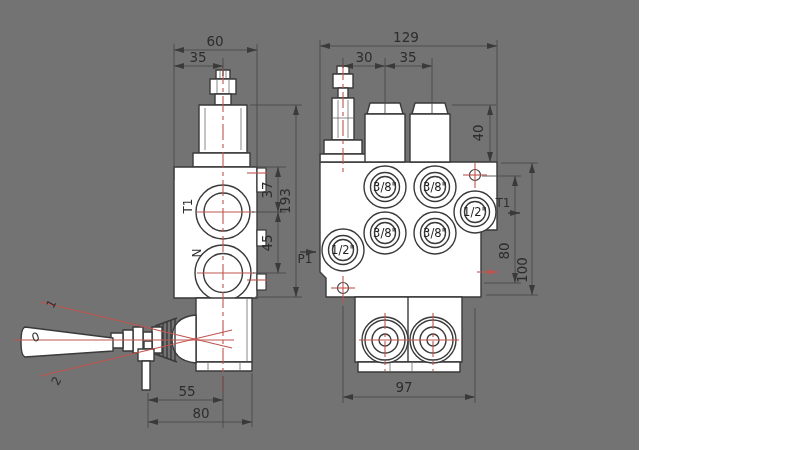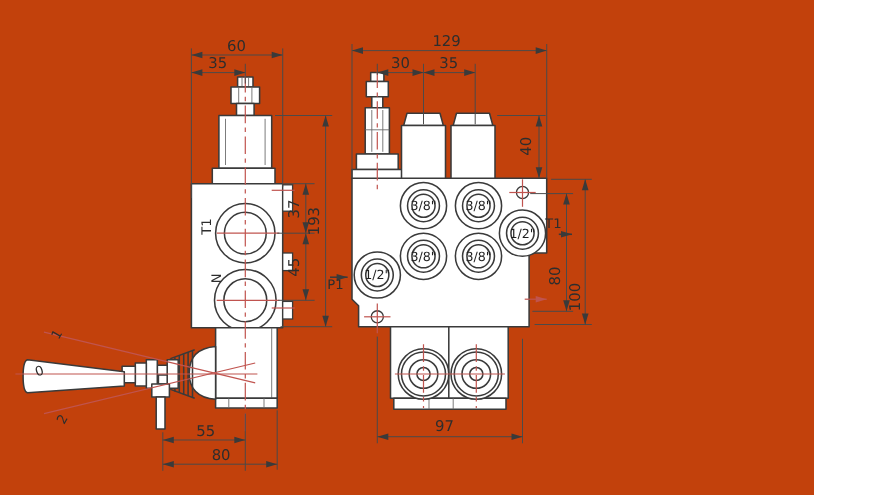--- a/index.html
+++ b/index.html
@@ -1,16 +1,16 @@
 <!DOCTYPE html>
 <html><head>
 <meta charset="utf-8">
 <style>
   html,body{margin:0;padding:0;background:#fff;}
-  #stage{position:relative;width:740px;height:450px;background:#c2410c;overflow:hidden;}
+  #stage{position:relative;width:639px;height:450px;background:#737373;overflow:hidden;}
   svg{display:block;}
   .ol{fill:none;stroke:#3a3a3a;stroke-width:1.4;stroke-linejoin:round;}
   .olw{fill:#fff;stroke:#3a3a3a;stroke-width:1.4;stroke-linejoin:round;}
   .olw2{fill:#fff;stroke:#3a3a3a;stroke-width:1.2;}
   .inr{fill:none;stroke:#6a6a6a;stroke-width:0.8;}
   .thin{fill:none;stroke:#4a4a4a;stroke-width:0.9;}
   .red{fill:none;stroke:#c0544f;stroke-width:1.1;}
   .cl{stroke-dasharray:16 4 4 4;}
   text{font-family:"DejaVu Sans","Liberation Sans",sans-serif;fill:#2d2d2d;}
   .dim{font-size:13.5px;text-anchor:middle;}

